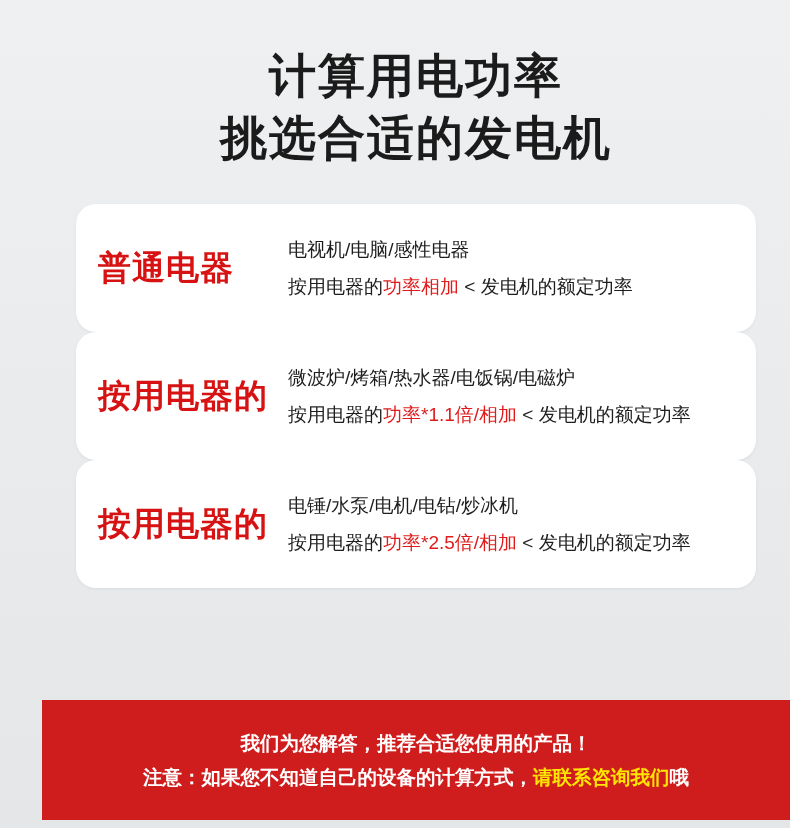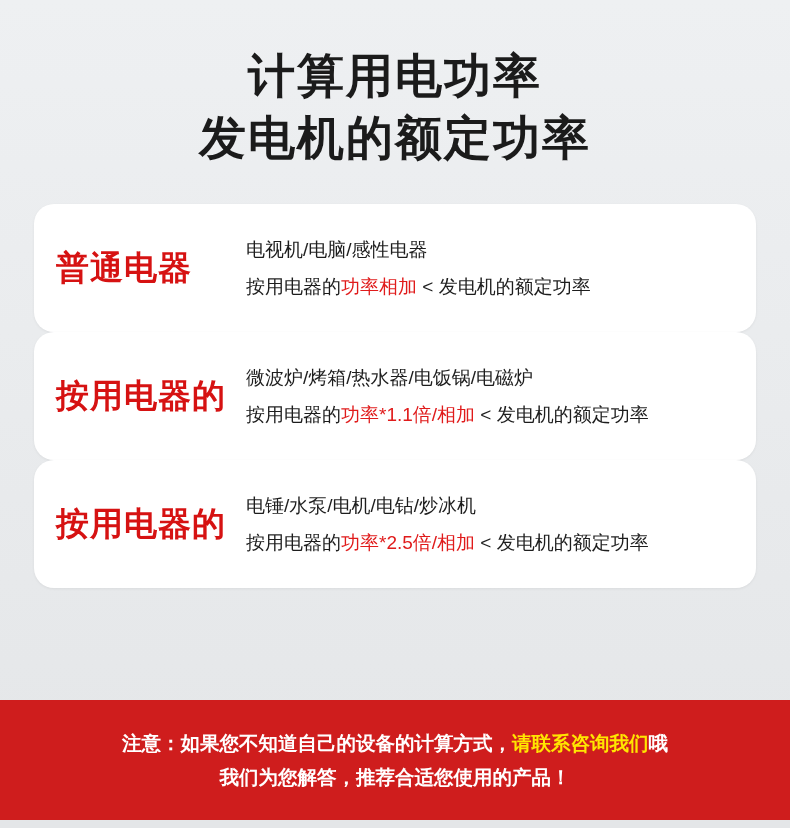--- a/index.html
+++ b/index.html
@@ -15,20 +15,21 @@
     overflow: hidden;
   }
   .page {
     position: relative;
     width: 790px;
     height: 828px;
     background: linear-gradient(180deg, #eef0f2 0%, #e8eaec 60%, #e4e6e8 100%);
     box-sizing: border-box;
     display: flex;
     flex-direction: column;
+    padding-left: 42px;
   }
 
   
   .heading {
     padding-top: 48px;
     text-align: center;
     color: #1b1b1b;
     font-weight: bold;
     letter-spacing: 2px;
   }
@@ -117,21 +118,21 @@
     background: #e4e6e8;
   }
 </style>
 </head>
 <body>
 
 <div class="page">
 
   <div class="heading">
     <div class="line1">计算用电功率</div>
-    <div class="line2">发电机的额定功率</div>
+    <div class="line2">挑选合适的发电机</div>
   </div>
 
   <div class="cards">
 
     <div class="card">
       <div class="card-title">普通电器</div>
       <div class="card-body">
         <div class="row1">电视机/电脑/感性电器</div>
         <div class="row2">
           <span>按用电器的</span><span class="hl">功率相加</span><span> &lt; 发电机的额定功率</span>
@@ -155,21 +156,21 @@
         <div class="row1">电锤/水泵/电机/电钻/炒冰机</div>
         <div class="row2">
           <span>按用电器的</span><span class="hl">功率*2.5倍/相加</span><span> &lt; 发电机的额定功率</span>
         </div>
       </div>
     </div>
 
   </div>
 
   <div class="notice">
+    <div class="notice-line">我们为您解答，推荐合适您使用的产品！</div>
     <div class="notice-line">
       <span>注意：如果您不知道自己的设备的计算方式，</span><span class="yellow">请联系咨询我们</span><span>哦</span>
     </div>
-    <div class="notice-line">我们为您解答，推荐合适您使用的产品！</div>
   </div>
 
   <div class="bottom-strip"></div>
 
 </div>
 
 </body></html>

